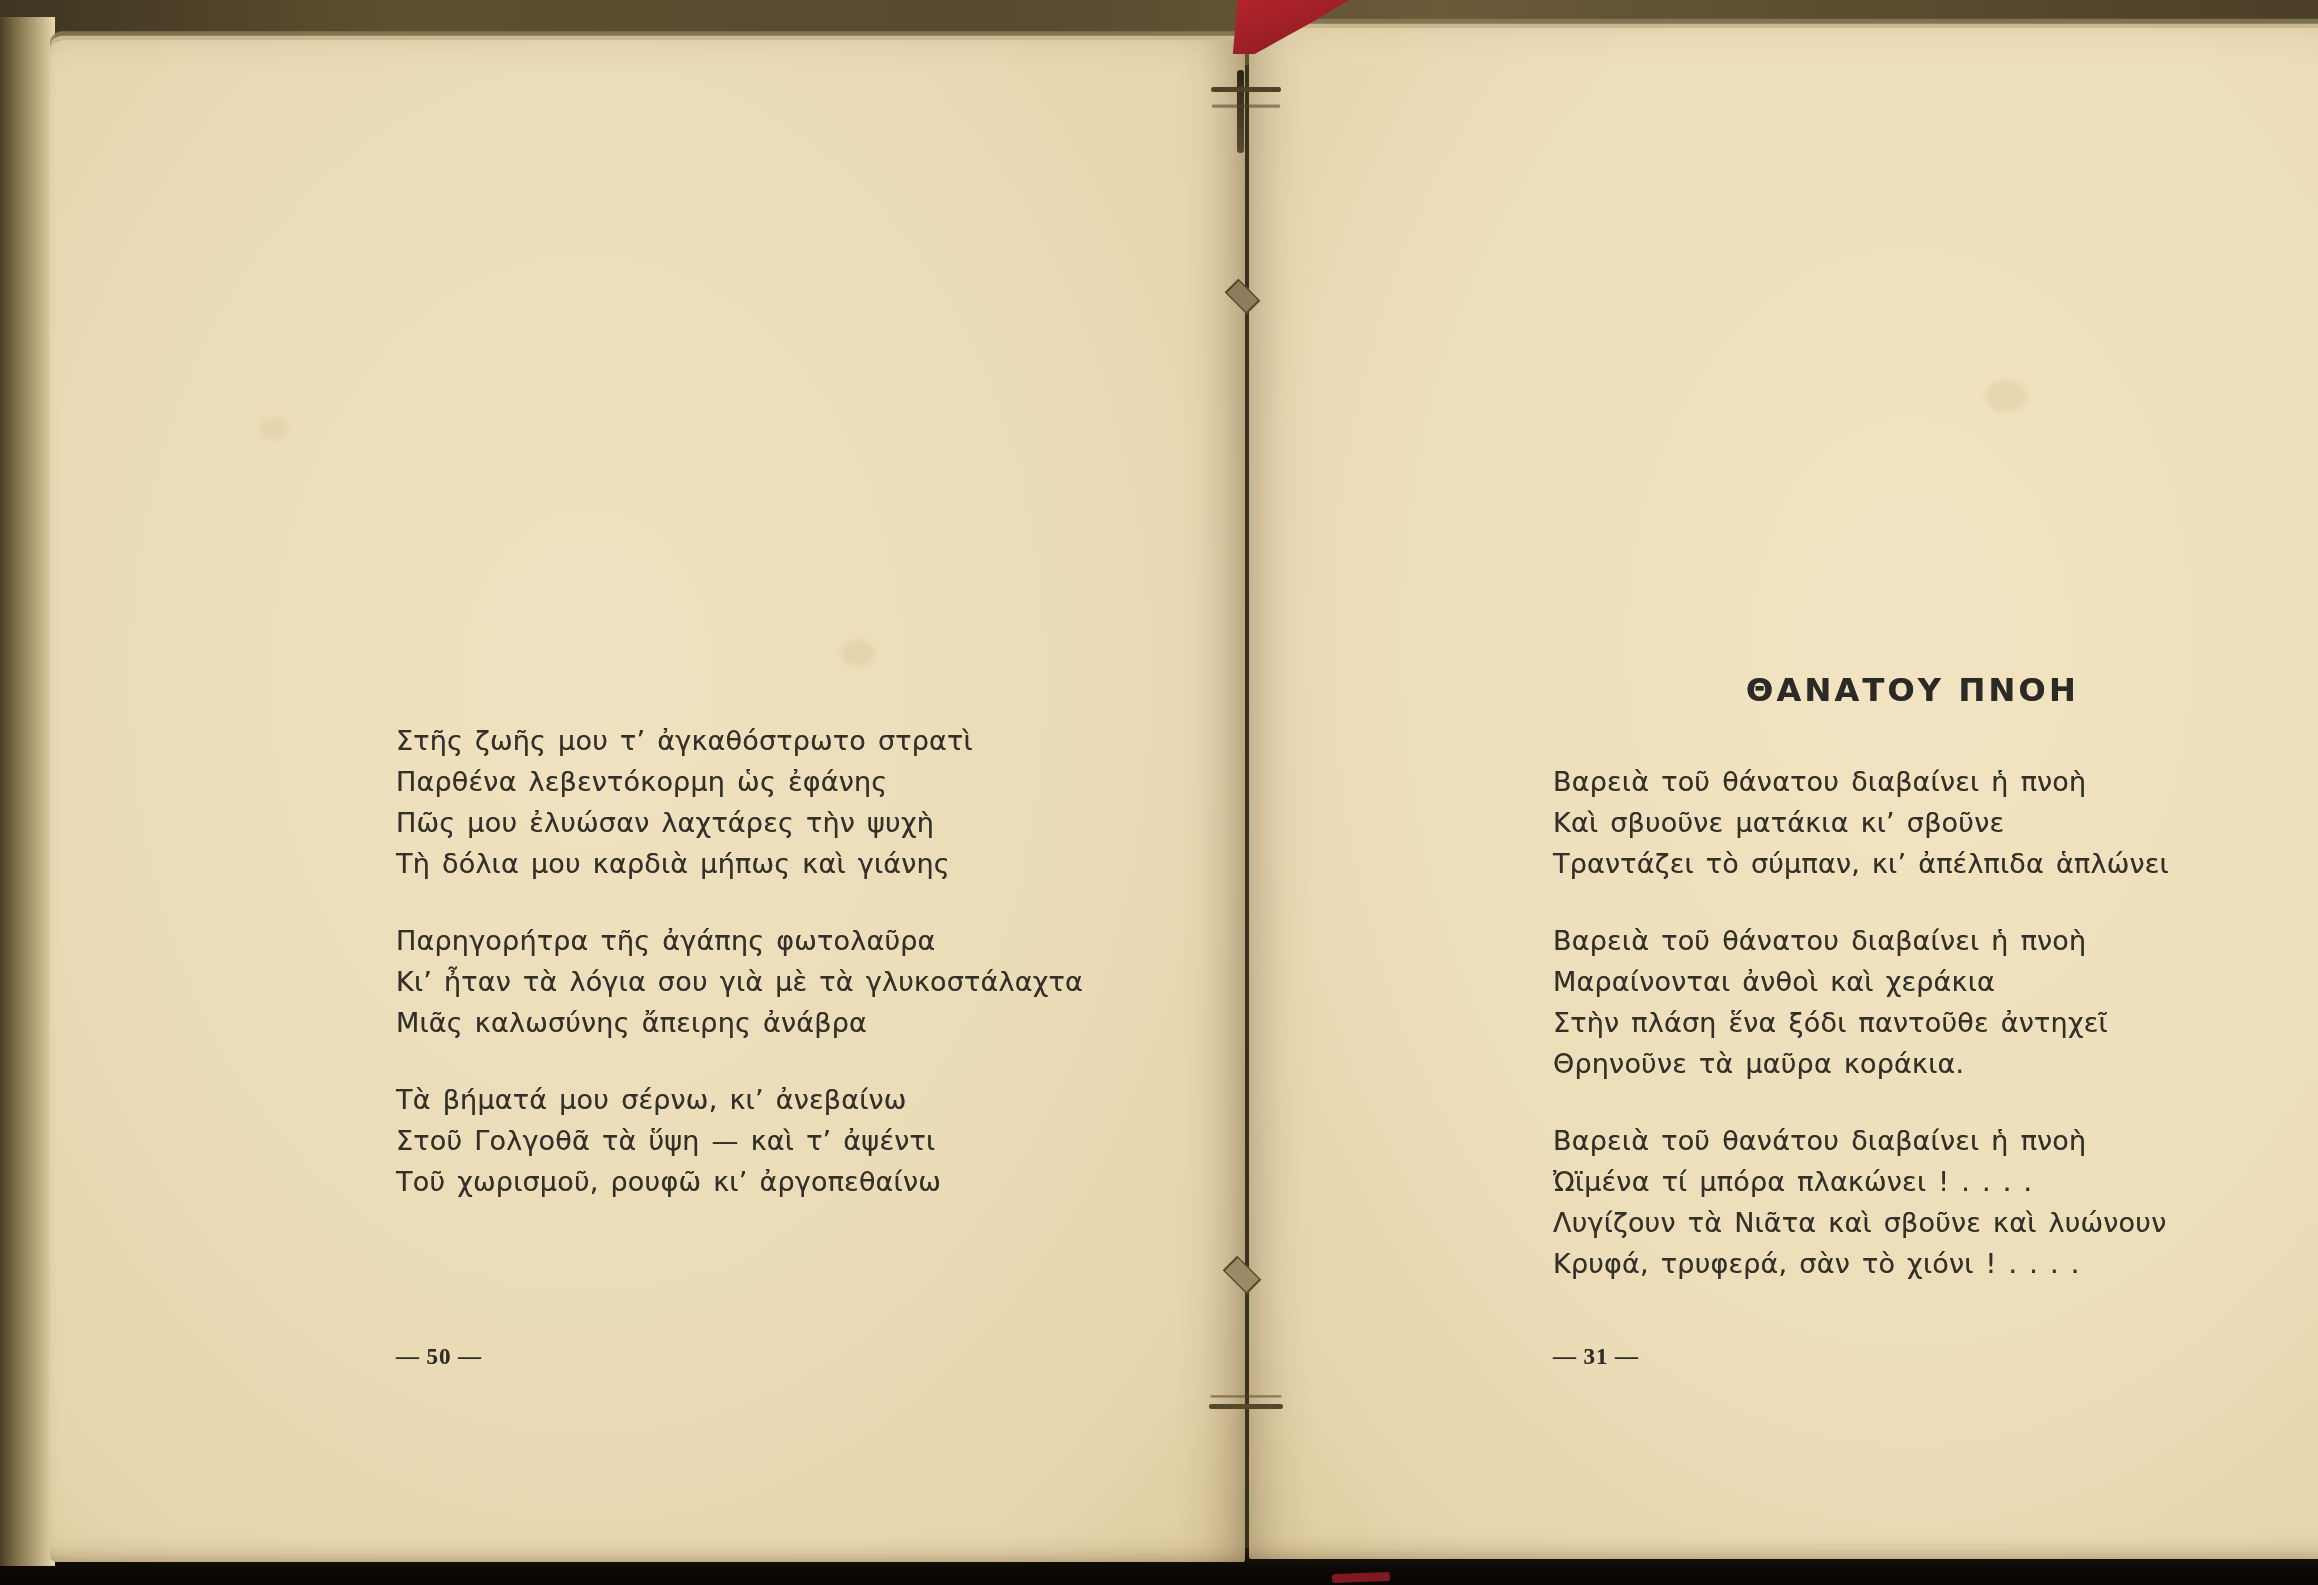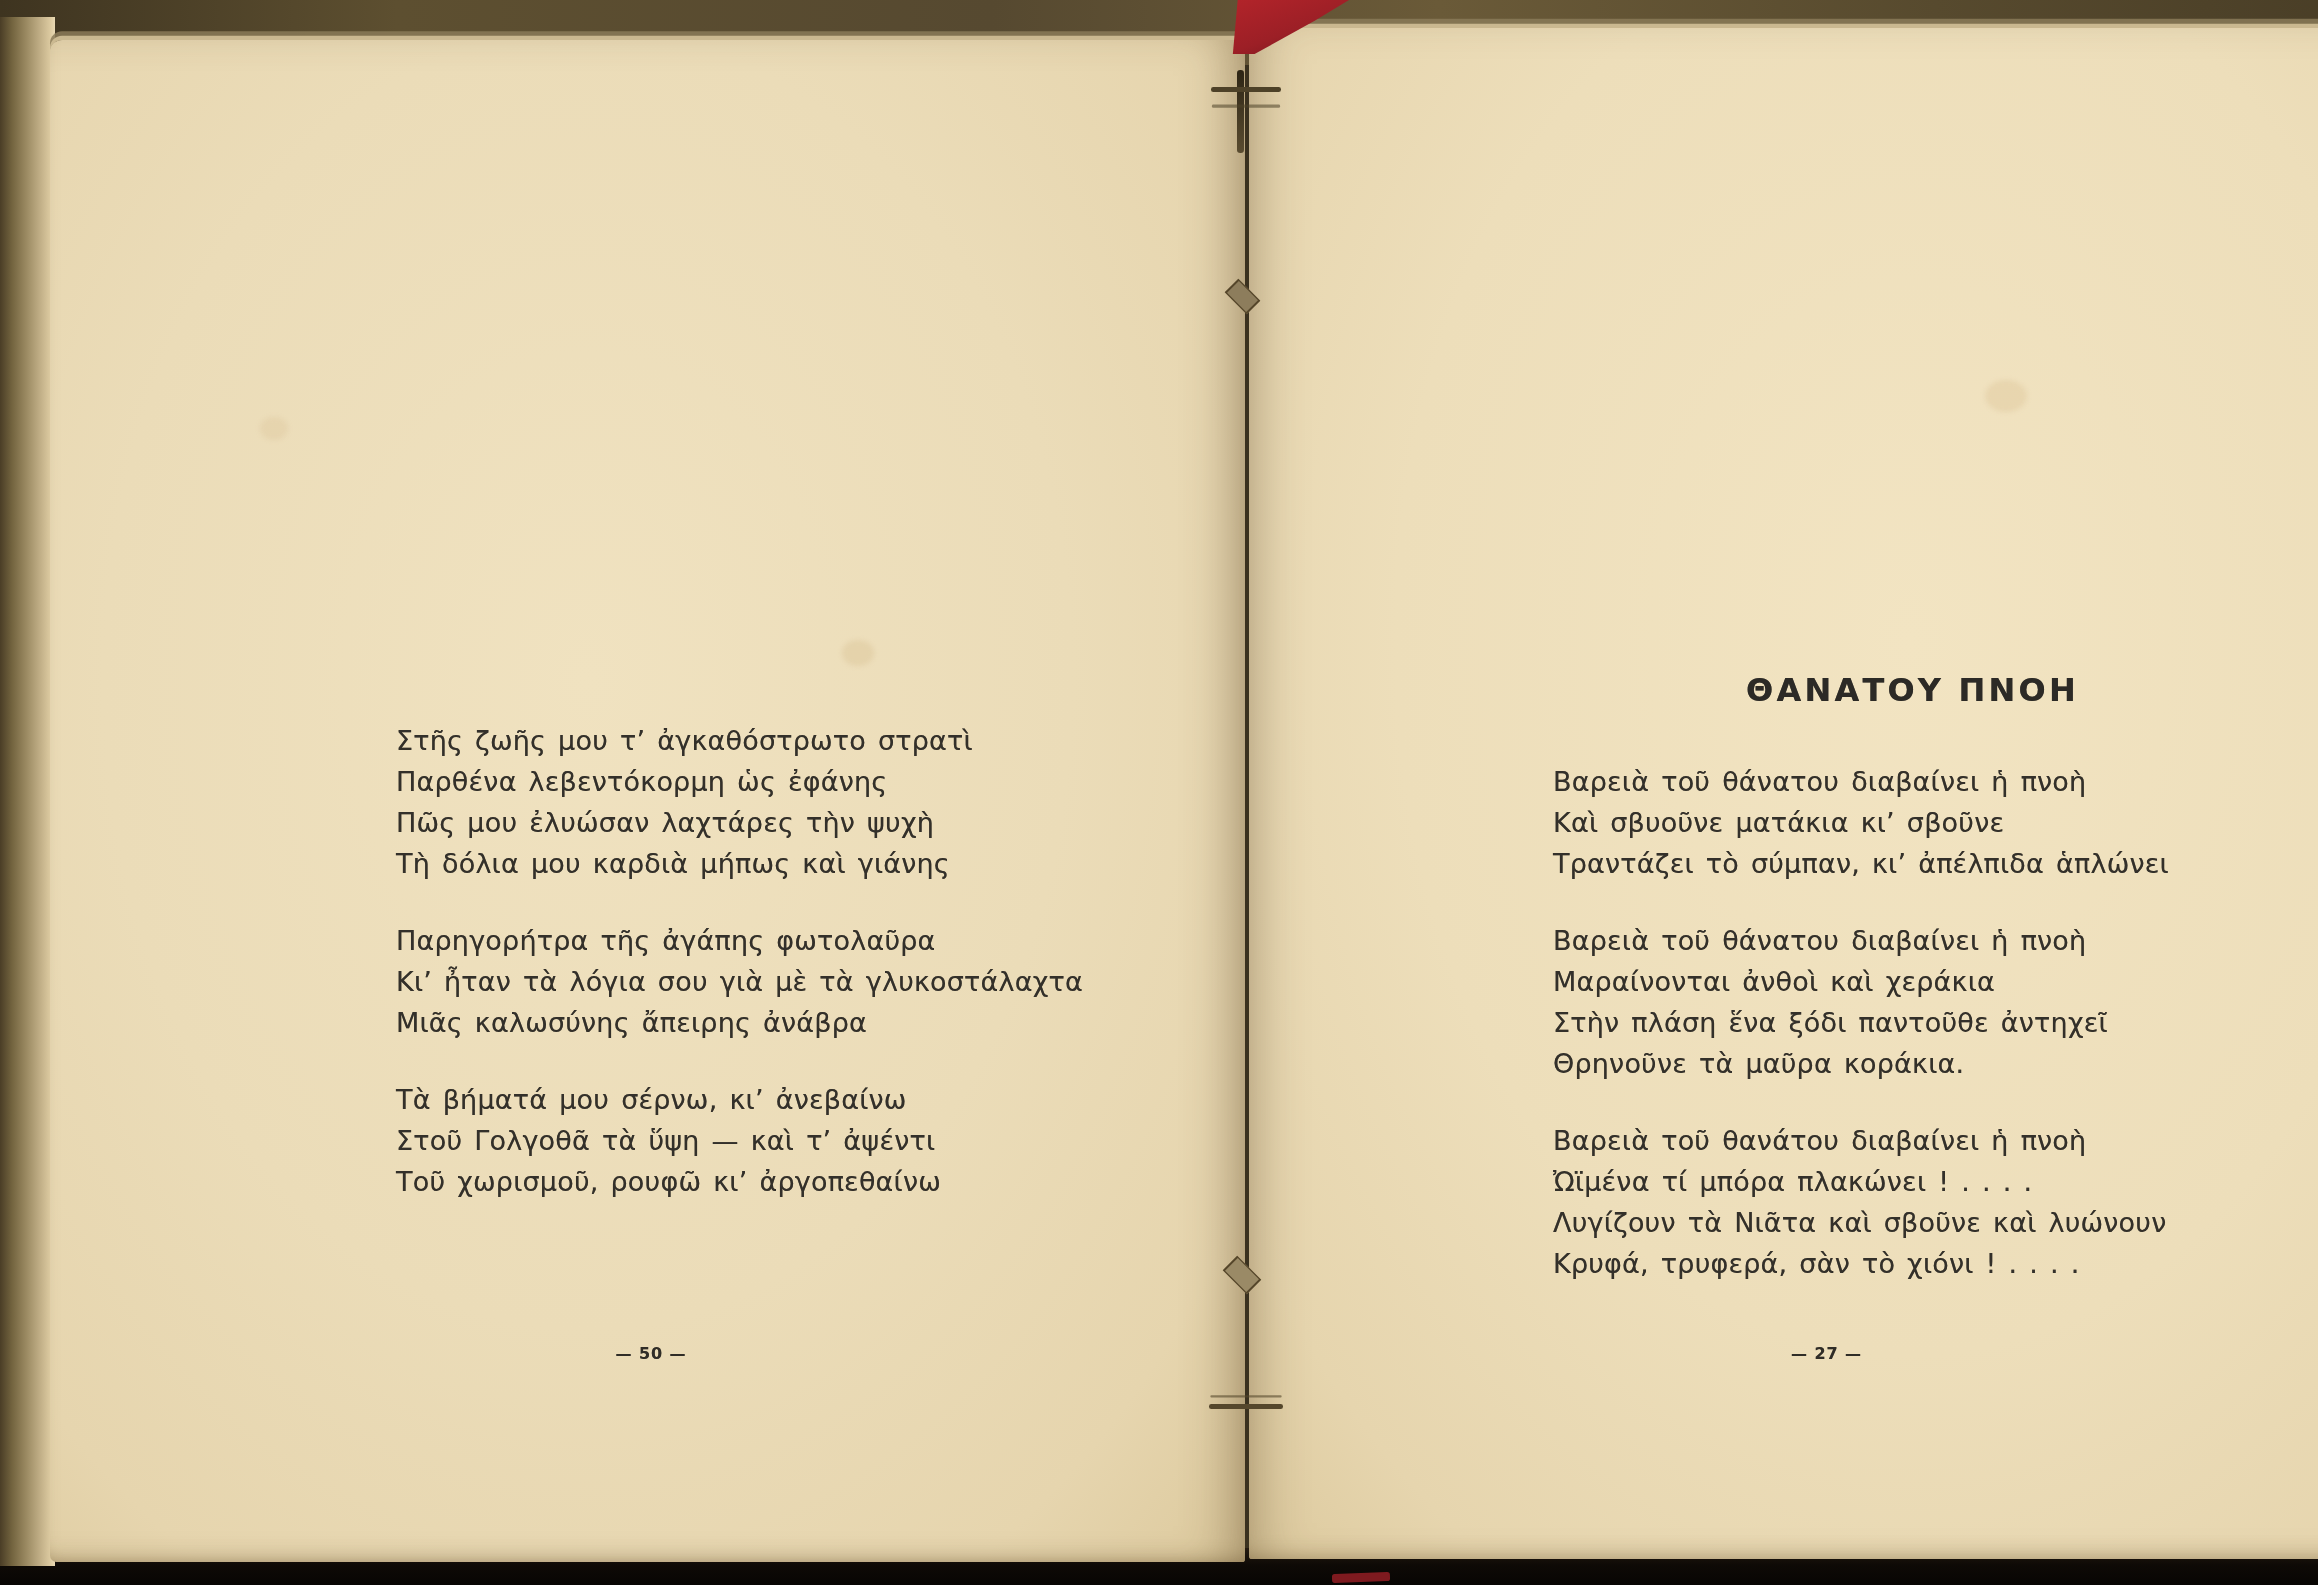--- a/index.html
+++ b/index.html
@@ -59,22 +59,22 @@
   .stain-3{left:260px;top:417px;width:28px;height:23px;background:rgba(186,148,88,.12);}
   
   .poem{position:absolute;z-index:5;color:#33302a;font-size:27px;line-height:41px;
     letter-spacing:0.2px;word-spacing:3.2px;text-shadow:0 0 0.5px rgba(45,40,32,.55);}
   .poem-left{left:396px;top:720px;width:723px;}
   .poem-right{left:1553px;top:761px;width:751px;}
   .stanza{margin:0 0 36px 0;padding:0;}
   .poem-title{position:absolute;z-index:5;left:1625px;top:671px;width:575px;
     text-align:center;color:#2c2a26;font-weight:bold;font-size:32px;letter-spacing:3.2px;
     text-shadow:0 0 0.5px rgba(40,36,30,.6);}
-  .page-number{position:absolute;z-index:5;color:#302d27;font-weight:bold;font-size:16px;
-    letter-spacing:0.9px;text-align:center;text-shadow:0 0 0.5px rgba(45,40,32,.5);}
+  .page-number{position:absolute;z-index:5;color:#302d27;font-weight:bold;font-size:23px;
+    letter-spacing:0.9px;text-shadow:0 0 0.5px rgba(45,40,32,.5);font-family:Liberation Serif, serif;}
   .page-number-left{left:396px;top:1344px;width:510px;}
   .page-number-right{left:1553px;top:1344px;width:547px;}
 </style>
 </head>
 <body>
 
 <div class="photo">
 
   <div class="top-backdrop"></div>
   <div class="bottom-backdrop"></div>
@@ -130,16 +130,16 @@
       <div>Στὴν πλάση ἕνα ξόδι παντοῦθε ἀντηχεῖ</div>
       <div>Θρηνοῦνε τὰ μαῦρα κοράκια.</div>
     </div>
     <div class="stanza">
       <div>Βαρειὰ τοῦ θανάτου διαβαίνει ἡ πνοὴ</div>
       <div>Ὠϊμένα τί μπόρα πλακώνει ! . . . .</div>
       <div>Λυγίζουν τὰ Νιᾶτα καὶ σβοῦνε καὶ λυώνουν</div>
       <div>Κρυφά, τρυφερά, σὰν τὸ χιόνι ! . . . .</div>
     </div>
   </div>
-  <div class="page-number page-number-right">— 27 —</div>
+  <div class="page-number page-number-right">— 31 —</div>
 
 </div>
 
 
 </body></html>

